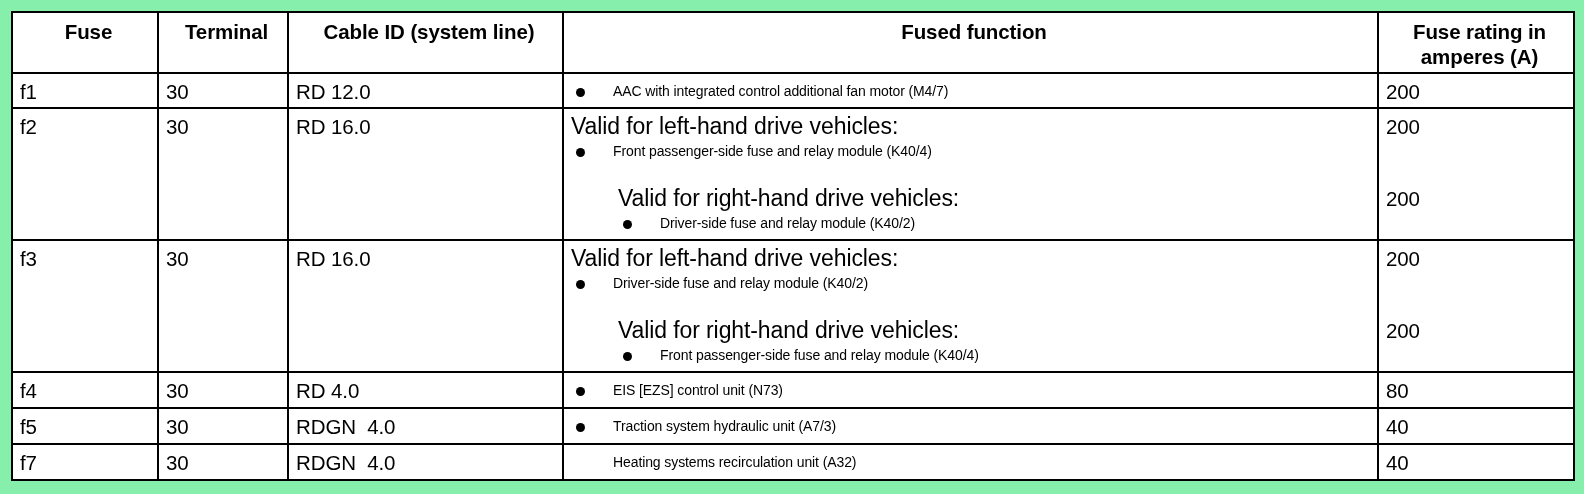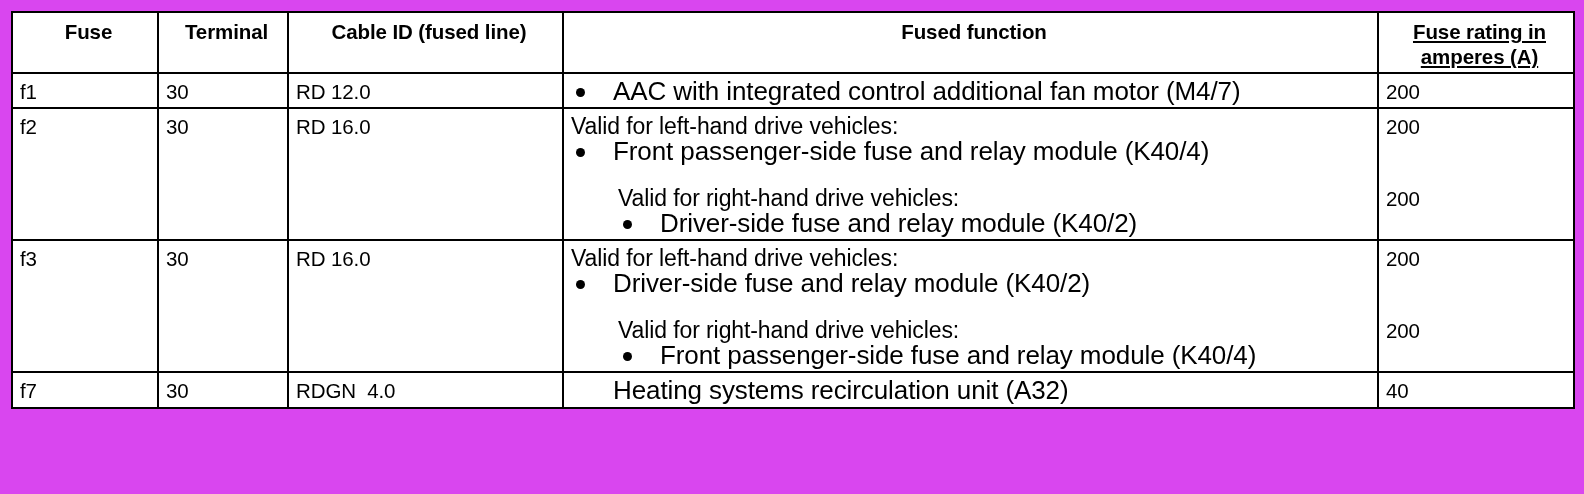--- a/index.html
+++ b/index.html
@@ -13,21 +13,21 @@
     height: 494px;
     font-family: "Liberation Sans", sans-serif;
     color: #000000;
     overflow: hidden;
   }
 
   .page {
     position: relative;
     width: 1584px;
     height: 494px;
-    background: #d946ef;
+    background: #86efac;
   }
 
   table.fuse-table {
     position: absolute;
     left: 11px;
     top: 11px;
     width: 1562px;
     border-collapse: collapse;
     table-layout: fixed;
     background: #ffffff;
@@ -60,37 +60,36 @@
     font-size: 20.5px;
     line-height: 25px;
     padding-top: 6px;
   }
 
   thead tr { height: 59px; }
 
   
   .hdr-rating {
     white-space: normal;
-    text-decoration: underline;
   }
 
   .row-simple { height: 36px; }
   .row-f1 { height: 26px; margin-left: 29px; }
   .row-tall { height: 117px; }
 
   .fn-list {
     margin: 0;
     padding: 0;
     list-style: none;
   }
 
   .fn-item {
     position: relative;
     padding-left: 42px;
-    font-size: 26px;
+    font-size: 14px;
     line-height: 25px;
     white-space: nowrap;
   }
 
   .fn-item .bullet {
     position: absolute;
     left: 5px;
     top: 9px;
     width: 9px;
     height: 9px;
@@ -140,21 +139,21 @@
 
     <thead>
       <tr>
         <th>
           <div class="cellpad nowrap">Fuse</div>
         </th>
         <th>
           <div class="cellpad nowrap">Terminal</div>
         </th>
         <th>
-          <div class="cellpad nowrap">Cable ID (fused line)</div>
+          <div class="cellpad nowrap">Cable ID (system line)</div>
         </th>
         <th>
           <div class="cellpad nowrap">Fused function</div>
         </th>
         <th>
           <div class="cellpad hdr-rating">
             <div>Fuse rating in</div>
             <div>amperes (A)</div>
           </div>
         </th>
@@ -248,20 +247,70 @@
           </td>
           <td>
             <div class="cellpad">
               <div class="rating-line">200</div>
               <div class="rating-line">200</div>
             </div>
           </td>
         </tr>
         <tr class="row-simple">
           <td>
+            <div class="cellpad nowrap">f4</div>
+          </td>
+          <td>
+            <div class="cellpad nowrap">30</div>
+          </td>
+          <td>
+            <div class="cellpad cable-spaced">RD 4.0</div>
+          </td>
+          <td>
+            <div class="cellpad">
+              <div class="fn-group">
+                <ul class="fn-list">
+                  <li class="fn-item"><span class="bullet"></span><span>EIS [EZS] control unit (N73)</span></li>
+                </ul>
+              </div>
+            </div>
+          </td>
+          <td>
+            <div class="cellpad">
+              <div class="rating-line">80</div>
+            </div>
+          </td>
+        </tr>
+        <tr class="row-simple">
+          <td>
+            <div class="cellpad nowrap">f5</div>
+          </td>
+          <td>
+            <div class="cellpad nowrap">30</div>
+          </td>
+          <td>
+            <div class="cellpad cable-spaced">RDGN  4.0</div>
+          </td>
+          <td>
+            <div class="cellpad">
+              <div class="fn-group">
+                <ul class="fn-list">
+                  <li class="fn-item"><span class="bullet"></span><span>Traction system hydraulic unit (A7/3)</span></li>
+                </ul>
+              </div>
+            </div>
+          </td>
+          <td>
+            <div class="cellpad">
+              <div class="rating-line">40</div>
+            </div>
+          </td>
+        </tr>
+        <tr class="row-simple">
+          <td>
             <div class="cellpad nowrap">f7</div>
           </td>
           <td>
             <div class="cellpad nowrap">30</div>
           </td>
           <td>
             <div class="cellpad cable-spaced">RDGN  4.0</div>
           </td>
           <td>
             <div class="cellpad">

